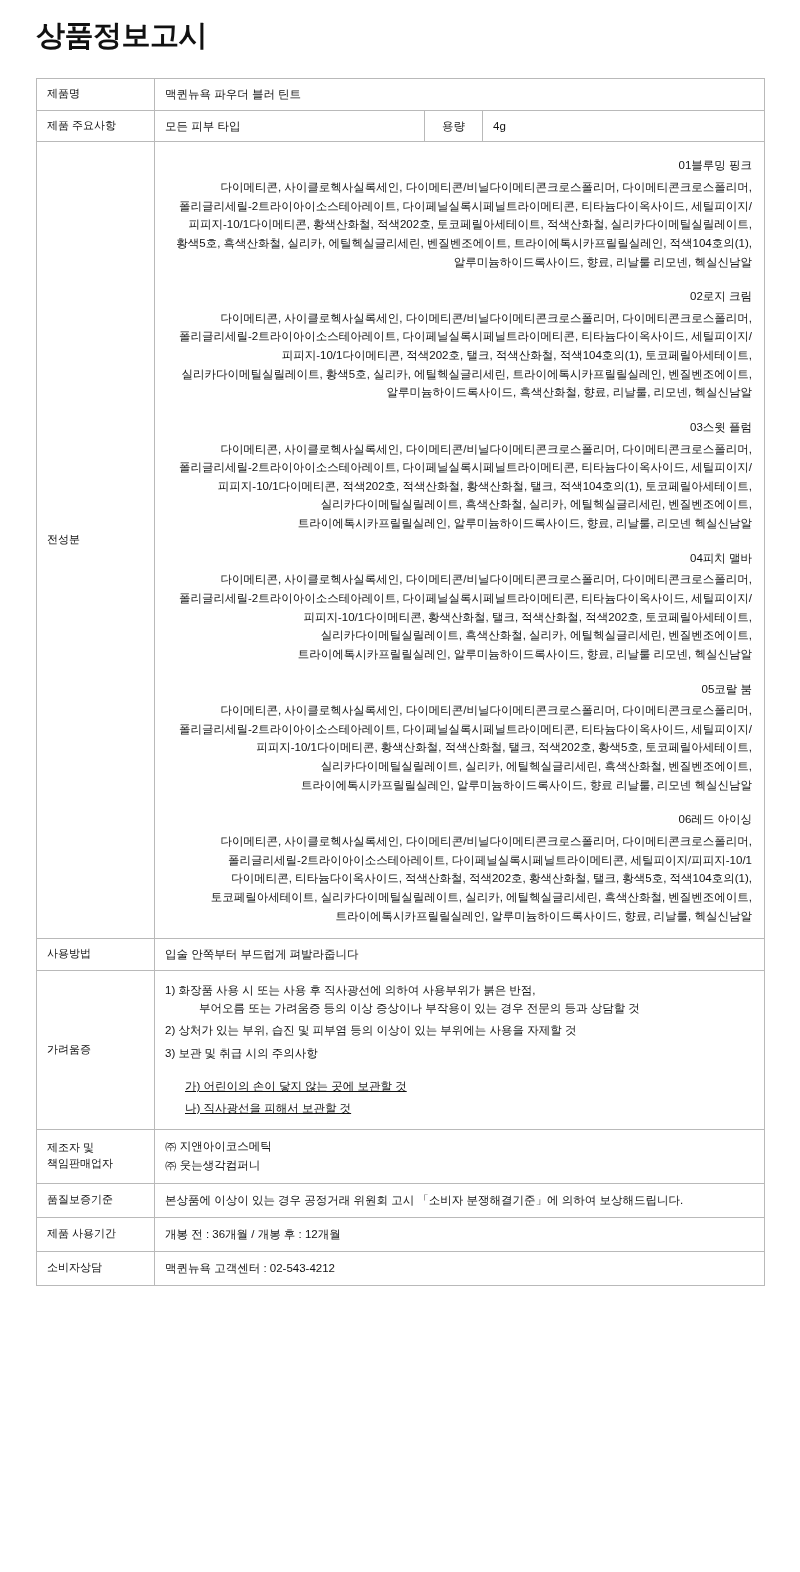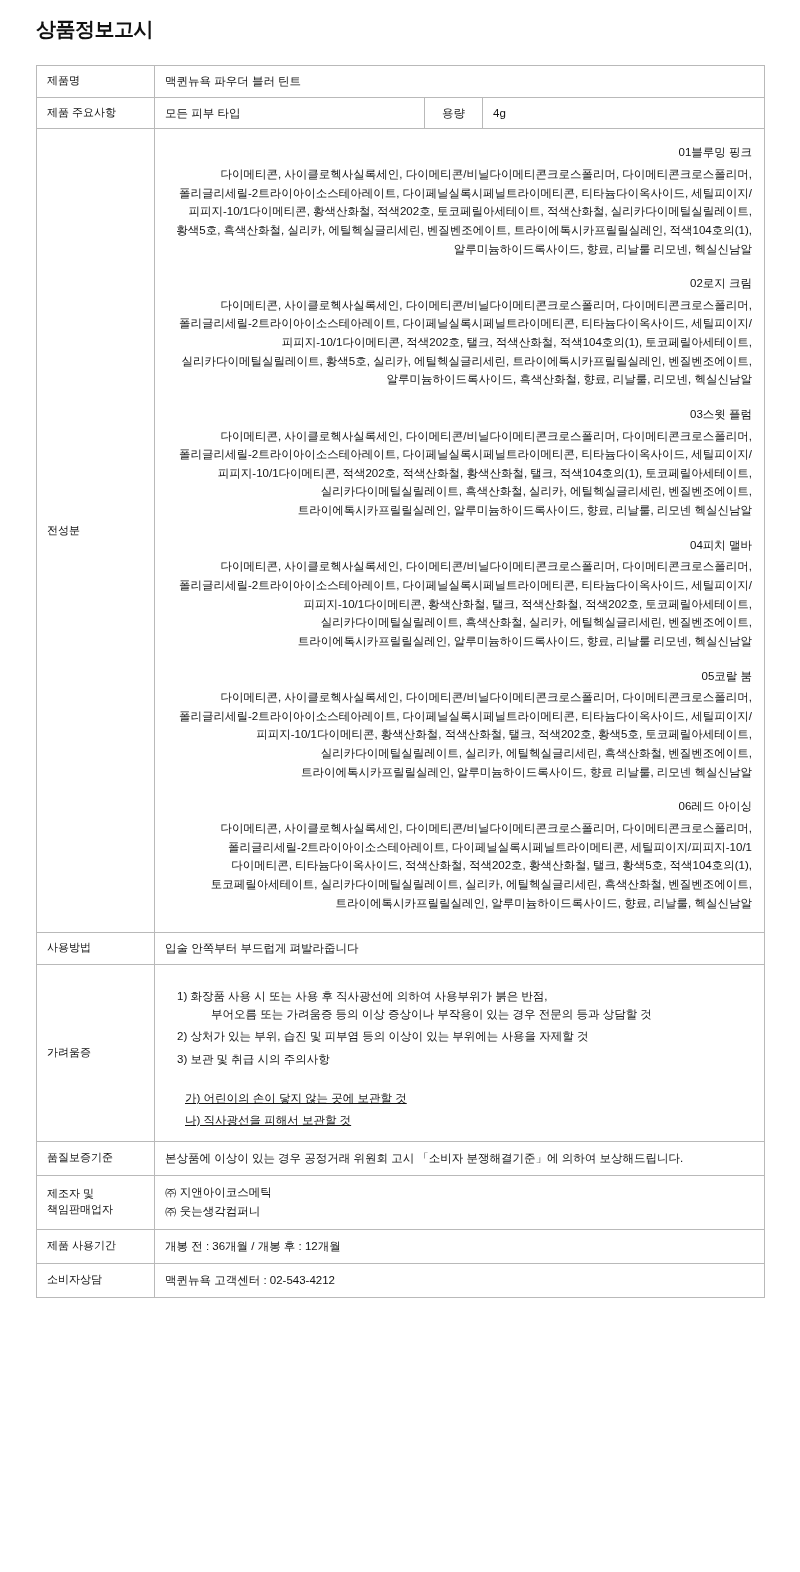--- a/index.html
+++ b/index.html
@@ -14,21 +14,21 @@
     font-family: "Liberation Sans", "DejaVu Sans", sans-serif;
     color: #1a1a1a;
     -webkit-font-smoothing: antialiased;
   }
   .page {
     width: 800px;
     padding: 0 36px;
     position: relative;
   }
   .doc-title {
-    font-size: 20px;
+    font-size: 29px;
     font-weight: bold;
     letter-spacing: -0.5px;
     margin: 16px 0 22px 0;
     color: #111;
   }
   table.info {
     width: 728px;
     border-collapse: collapse;
     table-layout: fixed;
     font-size: 11.5px;
@@ -64,35 +64,35 @@
   td.top {
     vertical-align: top;
   }
   .ing-wrap {
     padding: 8px 2px 6px 2px;
     text-align: right;
   }
   .ing-block {
     margin-bottom: 17px;
   }
-  .ing-block:last-child { margin-bottom: 7px; }
+  .ing-block:last-child { margin-bottom: 0; }
   .ing-name {
     margin-bottom: 4px;
     color: #111;
   }
   .ing-text {
     line-height: 1.62;
     color: #111;
     word-break: keep-all;
   }
   .usage-text {
     font-weight: bold;
   }
   .caution-list {
-    margin: 12px;
+    margin: 0;
     padding: 4px 0 4px 0;
     list-style: none;
   }
   .caution-list li {
     margin-bottom: 5px;
     line-height: 1.55;
     padding-left: 17px;
     text-indent: -17px;
   }
   .caution-sub {
@@ -187,34 +187,34 @@
             <li>2)  상처가 있는 부위, 습진 및 피부염 등의 이상이 있는 부위에는 사용을 자제할 것</li>
             <li>3)  보관 및 취급 시의 주의사항</li>
           </ul>
           <ul class="caution-sub">
             <li>가) 어린이의 손이 닿지 않는 곳에 보관할 것</li>
             <li>나) 직사광선을 피해서 보관할 것</li>
           </ul>
         </td>
       </tr>
       <tr>
-        <td class="label tall">품질보증기준</td>
-        <td class="value pad-cell" colspan="3">본상품에 이상이 있는 경우 공정거래 위원회 고시 「소비자 분쟁해결기준」에 의하여 보상해드립니다.</td>
-      </tr>
-      <tr>
         <td class="label">
           <div>제조자 및</div>
           <div>책임판매업자</div>
         </td>
         <td class="value seller-line" colspan="3">
           <div>㈜ 지앤아이코스메틱</div>
           <div>㈜ 웃는생각컴퍼니</div>
         </td>
       </tr>
       <tr>
+        <td class="label tall">품질보증기준</td>
+        <td class="value pad-cell" colspan="3">본상품에 이상이 있는 경우 공정거래 위원회 고시 「소비자 분쟁해결기준」에 의하여 보상해드립니다.</td>
+      </tr>
+      <tr>
         <td class="label tall">제품 사용기간</td>
         <td class="value pad-cell" colspan="3">개봉 전 : 36개월 / 개봉 후 : 12개월</td>
       </tr>
       <tr>
         <td class="label tall">소비자상담</td>
         <td class="value pad-cell" colspan="3">맥퀸뉴욕 고객센터 : 02-543-4212</td>
       </tr>
     </tbody>
   </table>
 

